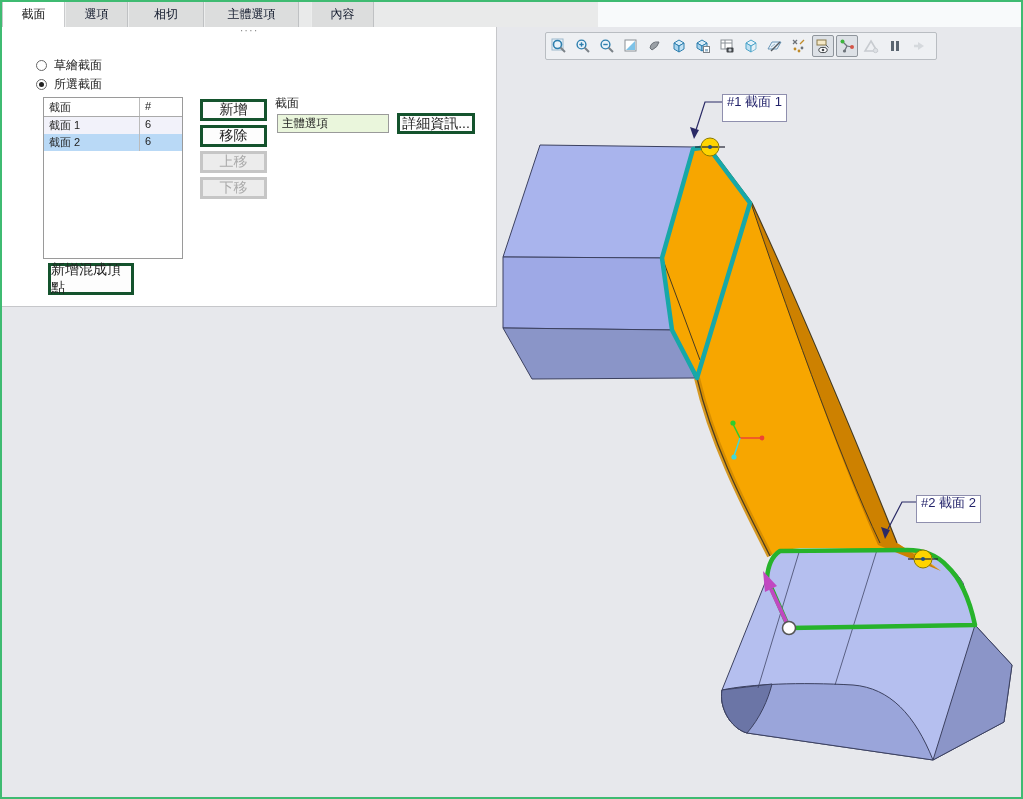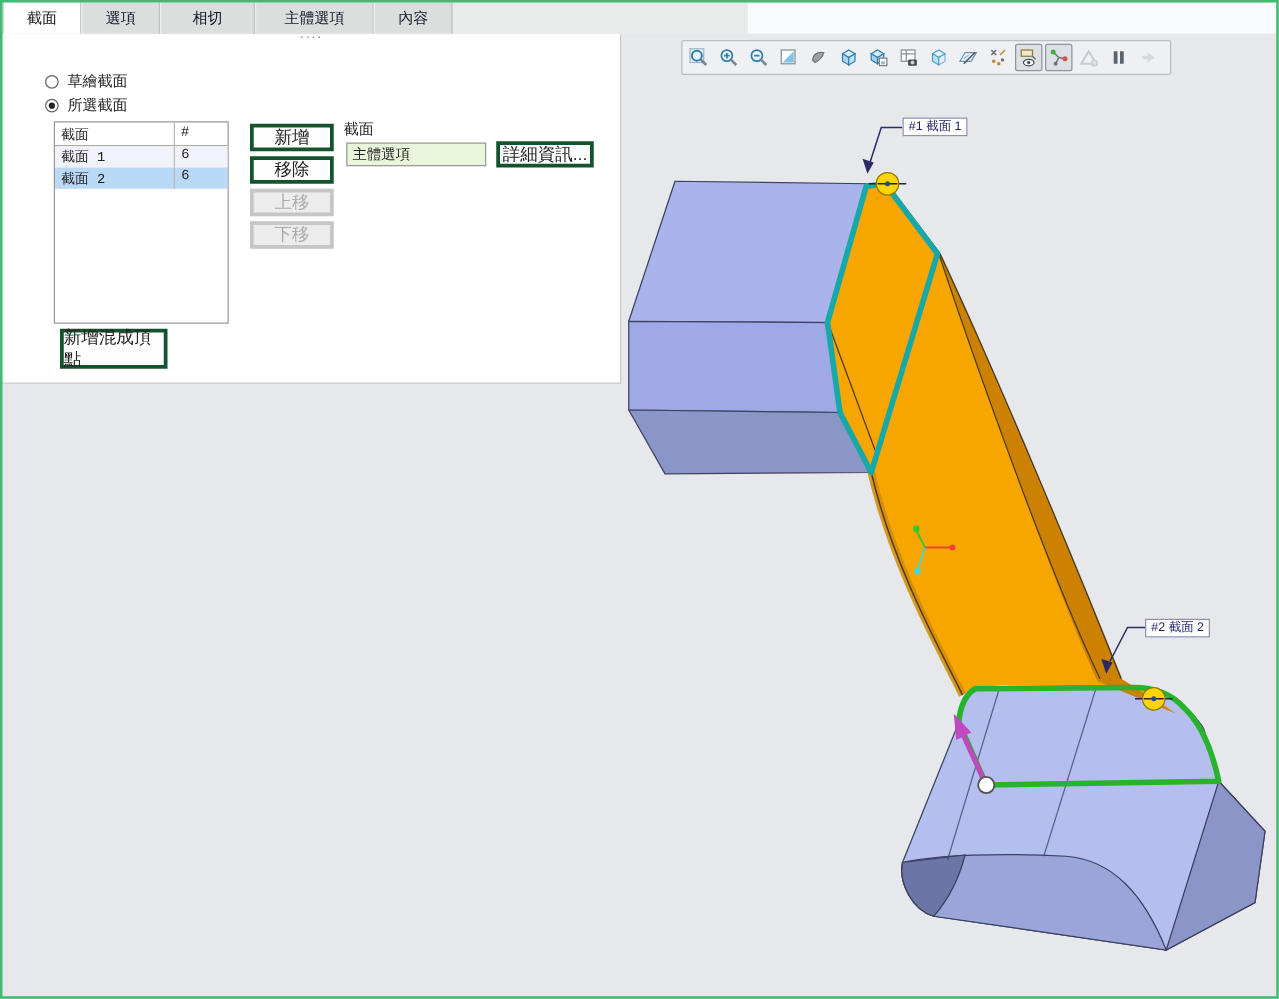--- a/index.html
+++ b/index.html
@@ -8,41 +8,41 @@
   .frame { position:absolute; inset:0; border:2px solid #3fbb72; z-index:60; pointer-events:none; }
 
   
   .tabbar { position:absolute; left:2px; top:2px; width:596px; height:25px;
     background:#e9eaea; z-index:30; display:flex; align-items:stretch; }
   .tabbar-right { position:absolute; left:598px; top:2px; right:2px; height:25px;
     background:#f8fafb; z-index:29; }
   .tab { display:flex; align-items:center; justify-content:center;
     font-size:12px; color:#0f172a; background:#dcdddd; border-right:1px solid #bfc1c3;
     border-left:1px solid #eceded; cursor:default; }
-  .tab.t0{width:63px;} .tab.t1{width:63px;} .tab.t2{width:76px;} .tab.t3{width:95px;} .tab.t4{width:63px;}
+  .tab.t0{width:63px;} .tab.t1{width:63px;} .tab.t2{width:76px;} .tab.t3{width:95px;} .tab.t4{width:63px;margin-left:12px;}
   .tab.active { background:#ffffff; color:#111; border-left:1px solid #c9cacc; border-right:1px solid #c9cacc; }
 
   
   .panel { position:absolute; left:2px; top:27px; width:495px; height:280px;
     background:#ffffff; border-right:1px solid #c6c7ca; border-bottom:1px solid #c6c7ca;
     z-index:20; font-size:12px; color:#222; }
   .drag-dots { position:absolute; left:0; right:0; top:-3px; text-align:center;
     color:#888; font-size:11px; letter-spacing:1px; }
   .radio-row { position:absolute; left:34px; display:flex; align-items:center; gap:7px; }
   .radio { width:11px; height:11px; border:1px solid #666; border-radius:50%; background:#fff; position:relative; }
   .radio.sel::after { content:""; position:absolute; left:2px; top:2px; width:5px; height:5px;
     border-radius:50%; background:#222; }
   .sec-table { position:absolute; left:41px; top:70px; width:140px; height:162px;
     border:1px solid #9a9a9a; background:#fff; }
   .sec-table .hdr { display:flex; border-bottom:1px solid #aaa; height:19px; }
   .sec-table .hdr div { font-size:11px; padding:2px 5px; }
   .sec-table .c1 { width:96px; border-right:1px solid #bbb; }
   .sec-table .c2 { flex:1; }
   .sec-row { display:flex; height:17px; font-size:11px; }
-  .sec-row div { padding:1px 5px;font-family:Liberation Mono, monospace; }
+  .sec-row div { padding:1px 5px; }
   .sec-row.r0 { background:#f2f2fa; }
   .sec-row.r1.sel { background:#b9d9f6; }
   .btn { position:absolute; border:3px solid #14532d; background:#fdfdfd; font-size:14px;
     color:#222; display:flex; align-items:center; justify-content:center; cursor:default; }
   .btn.disabled { background:#ececec; border-color:#c6c6c6; color:#ababab; }
   .btn.b-add   { left:198px; top:72px;  width:67px; height:22px; }
   .btn.b-rem   { left:198px; top:98px;  width:67px; height:22px; }
   .btn.b-up    { left:198px; top:124px; width:67px; height:22px; }
   .btn.b-down  { left:198px; top:150px; width:67px; height:22px; }
   .btn.b-det   { left:395px; top:86px;  width:78px; height:21px; }
@@ -57,21 +57,21 @@
     display:flex; align-items:center; padding:0 2px; gap:2px; }
   .tbtn { width:22px; height:22px; border:1px solid transparent; border-radius:2px;
     display:flex; align-items:center; justify-content:center; cursor:default; }
   .tbtn.pressed { background:#dde1e6; border-color:#8f959c; }
   .tbtn.disabled { opacity:.45; }
   .tbtn svg { width:16px; height:16px; }
 
   
   .scene { position:absolute; left:0; top:0; z-index:1; }
   .vlabel { position:absolute; z-index:6; background:#ffffff; border:1px solid #8f8fae;
-    color:#22226a; font-size:10px; padding:0 4px; height:15px; line-height:14px; white-space:nowrap; }
+    color:#22226a; font-size:13px; padding:0 4px; height:28px; line-height:14px; white-space:nowrap; }
   .vlabel.l1 { left:722px; top:94px; }
   .vlabel.l2 { left:916px; top:495px; }
 </style>
 </head>
 <body>
 
 <svg class="scene" width="1023" height="799" viewBox="0 0 1023 799">
 
   <g>
     <polygon points="540,145 695,147 662,258 503,257" fill="#a9b4ed" stroke="#3c4160" stroke-width="1"></polygon>

